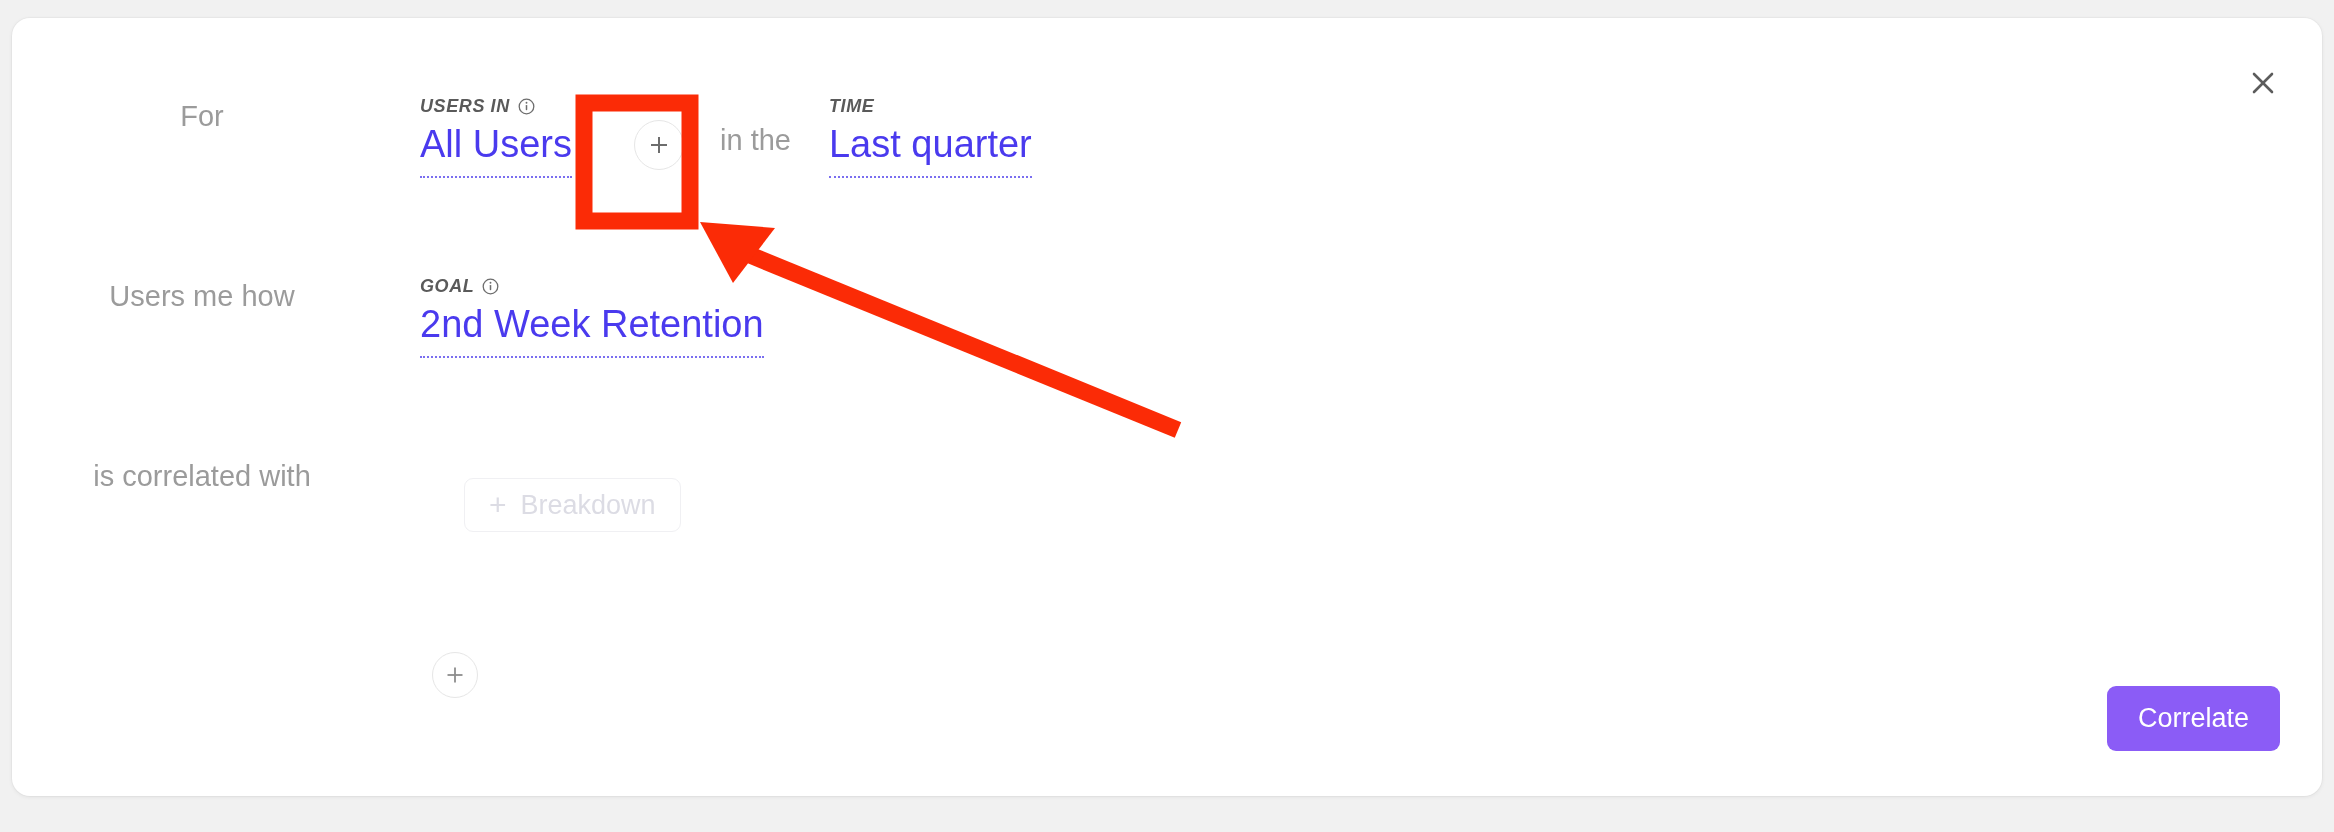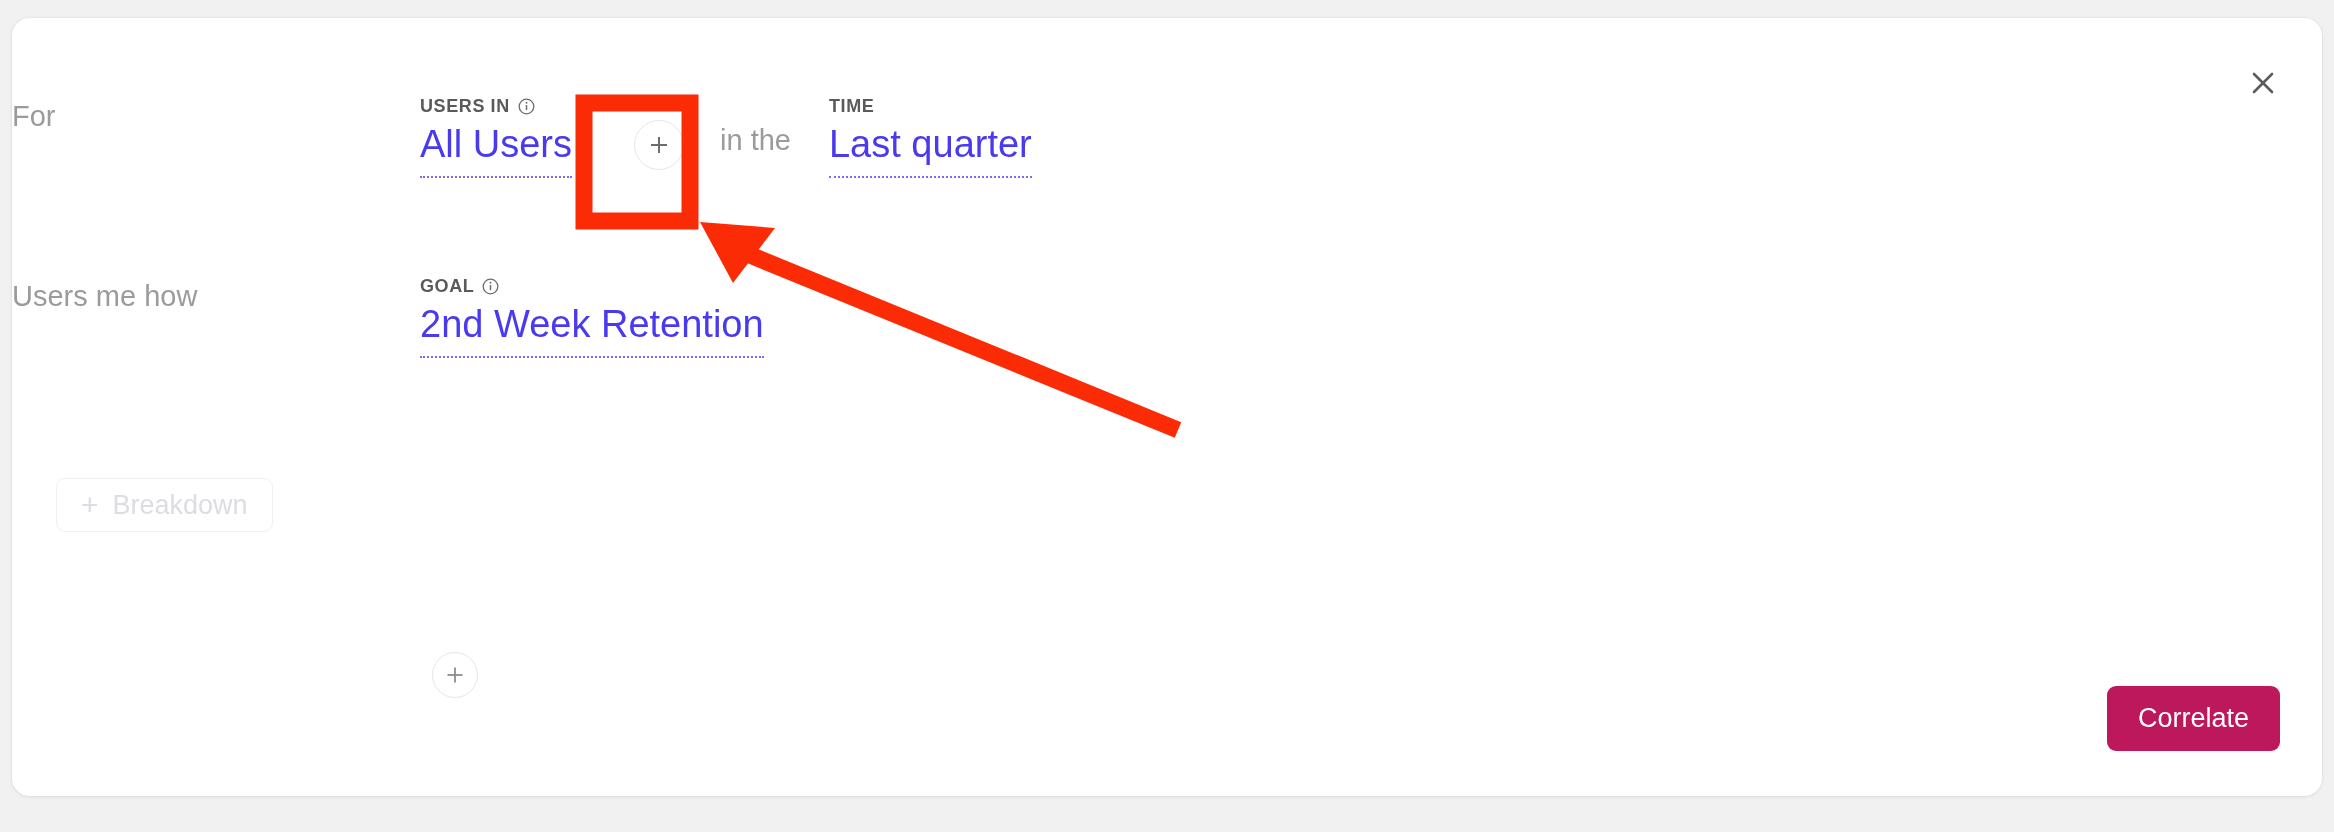--- a/index.html
+++ b/index.html
@@ -45,37 +45,38 @@
     position: absolute;
     display: flex;
     align-items: flex-start;
     white-space: nowrap;
   }
   .prefix {
     color: #9b9b9b;
     font-size: 29px;
     line-height: 1;
     font-weight: 400;
-    text-align: left;
+    text-align: center;
     padding-top: 6px;
   }
   .field-block {
     position: relative;
     display: inline-block;
   }
   .field-label {
     font-size: 18px;
     letter-spacing: 0.6px;
     color: #5a5a5a;
     font-weight: 600;
     display: flex;
     align-items: center;
     gap: 8px;
     margin-bottom: 9px;
     height: 20px;
+    font-style: italic;
   }
   .info-icon {
     width: 17px;
     height: 17px;
     display: inline-block;
     flex: none;
   }
   .field-value {
     font-size: 38px;
     color: #4a3aee;
@@ -129,21 +130,21 @@
     color: #dcdce4;
     font-size: 27px;
     font-weight: 400;
   }
 
   
   #correlate-btn {
     position: absolute;
     right: 42px;
     bottom: 45px;
-    background: #be185d;
+    background: #8b5cf6;
     color: #ffffff;
     font-size: 27px;
     font-weight: 400;
     border: none;
     border-radius: 9px;
     padding: 17px 31px;
     cursor: pointer;
     font-family: "Liberation Sans", sans-serif;
   }
 
@@ -224,20 +225,21 @@
               <circle cx="8.5" cy="4.8" r="0.95" fill="#6d6d6d"></circle>
               <rect x="7.75" y="6.9" width="1.5" height="5.3" rx="0.7" fill="#6d6d6d"></rect>
             </svg>
           </span>
         </div>
         <div class="field-value">2nd Week Retention</div>
       </div>
     </div>
 
     <div class="qrow" style="left:0px; top:438px;">
+      <div class="prefix" style="width:380px; padding-right:28px;">is correlated with</div>
 
 
       <div style="width:44px;"></div>
 
       <div style="padding-top:22px;">
         <div id="breakdown-btn">
           <span class="bd-plus">+</span>
           <span class="bd-label">Breakdown</span>
         </div>
       </div>

